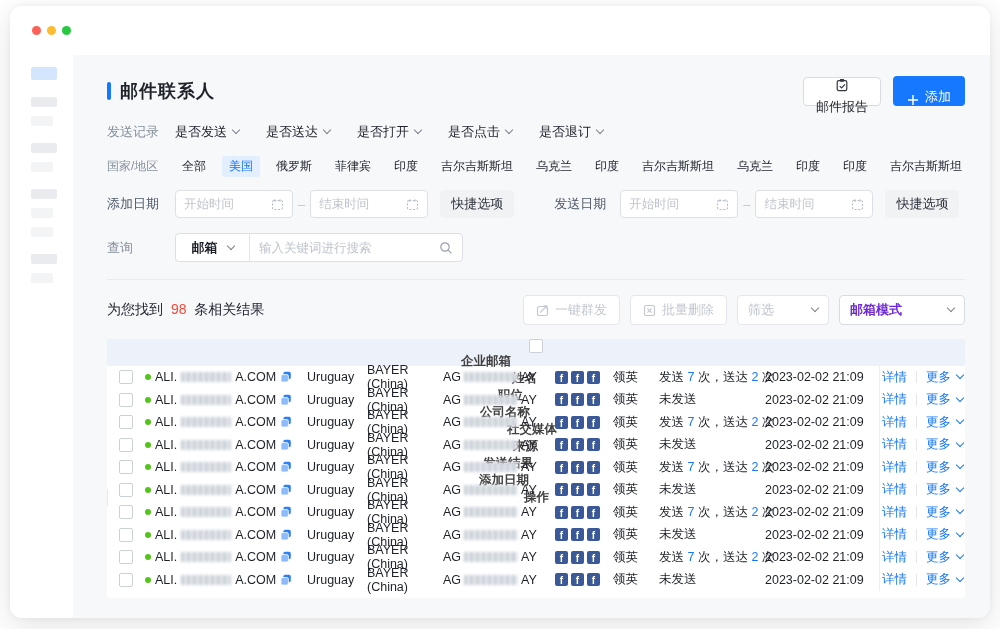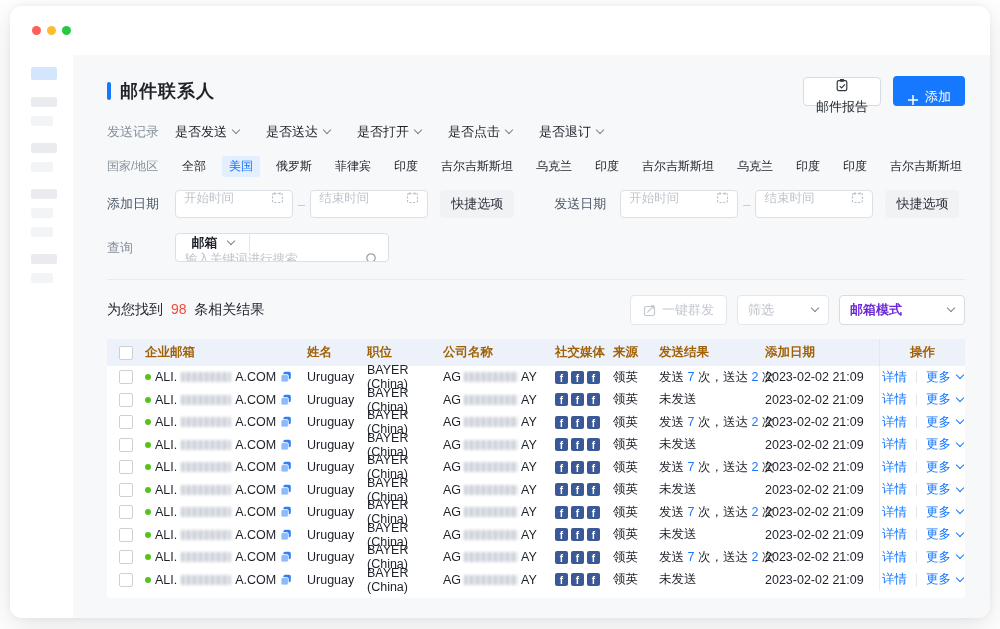--- a/index.html
+++ b/index.html
@@ -43,29 +43,29 @@
   .chev.blue { border-color:#1677ff; }
   .country-row { margin-top:15px; display:flex; align-items:center; font-size:12px; }
   .country-list { display:flex; gap:9px; flex:1; }
   .country-item { color:#1d2129; padding:2px 7px; border-radius:3px; cursor:pointer; white-space:nowrap; }
   .country-item.selected { color:#1677ff; background:#e3eefe; }
 
   .date-row { margin-top:13px; display:flex; align-items:center; font-size:13px; }
   .date-label { color:#4e5969; width:68px; flex:none; }
   .date-label2 { color:#4e5969; margin:0 14px 0 40px; }
   .date-input { width:118px; height:28px; background:#fff; border:1px solid #dcdfe6; border-radius:4px;
-    display:flex; align-items:flex-start; padding:0 8px; }
+    display:flex; align-items:center; padding:0 8px; }
   .date-input input { border:none; outline:none; width:100%; font-size:12.5px; color:#1d2129; background:transparent; }
   .date-input input::placeholder { color:#bfc5cd; }
   .dash { color:#c2c7cf; margin:0 5px; }
   .btn-quick { height:28px; background:#f1f2f4; border:none; border-radius:4px; padding:0 11px;
     margin-left:12px; font-size:13px; color:#2a2f38; cursor:pointer; }
 
   .query-row { margin-top:15px; display:flex; align-items:center; font-size:13px; }
-  .query-group { display:flex; height:29px; border:1px solid #dcdfe6; border-radius:4px; background:#fff; overflow:hidden;flex-direction:column; }
+  .query-group { display:flex; height:29px; border:1px solid #dcdfe6; border-radius:4px; background:#fff; overflow:hidden; }
   .query-select { width:74px; display:flex; align-items:center; justify-content:center; gap:4px;
     border-right:1px solid #e5e6eb; font-size:13px; color:#1d2129; font-weight:600; cursor:pointer; }
   .query-input-wrap { width:212px; display:flex; align-items:center; padding:0 9px; }
   .query-input-wrap input { border:none; outline:none; flex:1; font-size:12.5px; color:#3b82f6; background:transparent; }
   .query-input-wrap input::placeholder { color:#bfc5cd; }
 
   .divider { margin-top:17px; border-top:1px solid #e9ebef; }
 
   
   .results-row { margin-top:15px; display:flex; align-items:center; }
@@ -74,21 +74,21 @@
   .results-actions { margin-left:auto; display:flex; gap:10px; }
   .btn-disabled { height:30px; display:flex; align-items:center; gap:6px; background:#fff;
     border:1px solid #e5e6eb; border-radius:4px; padding:0 12px; font-size:13px; color:#c3c8d0; cursor:not-allowed; }
   .sel-box { height:30px; display:flex; align-items:center; justify-content:space-between;
     background:#fff; border:1px solid #e5e6eb; border-radius:4px; padding:0 10px; font-size:13px; cursor:pointer; }
   .sel-filter { width:92px; color:#bcc2cb; }
   .sel-mode { width:126px; color:#6d28d9; font-weight:600; border-color:#d8dbe0; }
 
   
   .table { margin-top:14px; background:#fff; border-radius:3px; padding-bottom:7px; }
-  .t-head { display:flex; align-items:center; height:27px; background:#edf1fa; font-size:12.5px; color:#a16207; font-weight:600; }
+  .t-head { display:flex; align-items:center; height:27px; background:#edf1fa; font-size:12.5px; color:#404040; font-weight:600;flex-direction:column; }
   .t-row { display:flex; align-items:center; height:22.5px; font-size:12.5px; color:#1d2129; background:#fff; }
   .c-check { width:38px; flex:none; display:flex; justify-content:center; }
   .c-email { width:150px; flex:none; display:flex; align-items:center; gap:4px; white-space:nowrap; overflow:hidden; }
   .c-name  { width:72px; flex:none; padding-left:12px; }
   .c-pos   { width:76px; flex:none; }
   .c-comp  { width:112px; flex:none; display:flex; align-items:center; gap:3px; white-space:nowrap; overflow:hidden; }
   .c-social{ width:58px; flex:none; display:flex; gap:3px; align-items:center; }
   .c-source{ width:46px; flex:none; }
   .c-result{ width:106px; flex:none; white-space:nowrap; }
   .c-date  { width:114px; flex:none; }
@@ -279,20 +279,29 @@
         <div class="results-actions">
           <button class="btn-disabled">
             <span>
                 <svg width="13" height="13" viewBox="0 0 13 13">
                   <rect x="1.5" y="2.5" width="10" height="9" rx="1.8" fill="none" stroke="#c3c8d0" stroke-width="1.2"></rect>
                   <path d="M4.2 8.6 L10.8 1.8 M7.8 1.8 h3 v3" fill="none" stroke="#c3c8d0" stroke-width="1.2"></path>
                 </svg>
               </span>
             <span>一键群发</span>
           </button>
+          <button class="btn-disabled">
+            <span>
+                <svg width="13" height="13" viewBox="0 0 13 13">
+                  <rect x="1.5" y="1.5" width="10" height="10" rx="1.8" fill="none" stroke="#c3c8d0" stroke-width="1.2"></rect>
+                  <path d="M4.4 4.4 L8.6 8.6 M8.6 4.4 L4.4 8.6" stroke="#c3c8d0" stroke-width="1.2"></path>
+                </svg>
+              </span>
+            <span>批量删除</span>
+          </button>
           <div class="sel-box sel-filter">
             <span>筛选</span>
             <span class="chev"></span>
           </div>
           <div class="sel-box sel-mode">
             <span>邮箱模式</span>
             <span class="chev"></span>
           </div>
         </div>
       </div>

